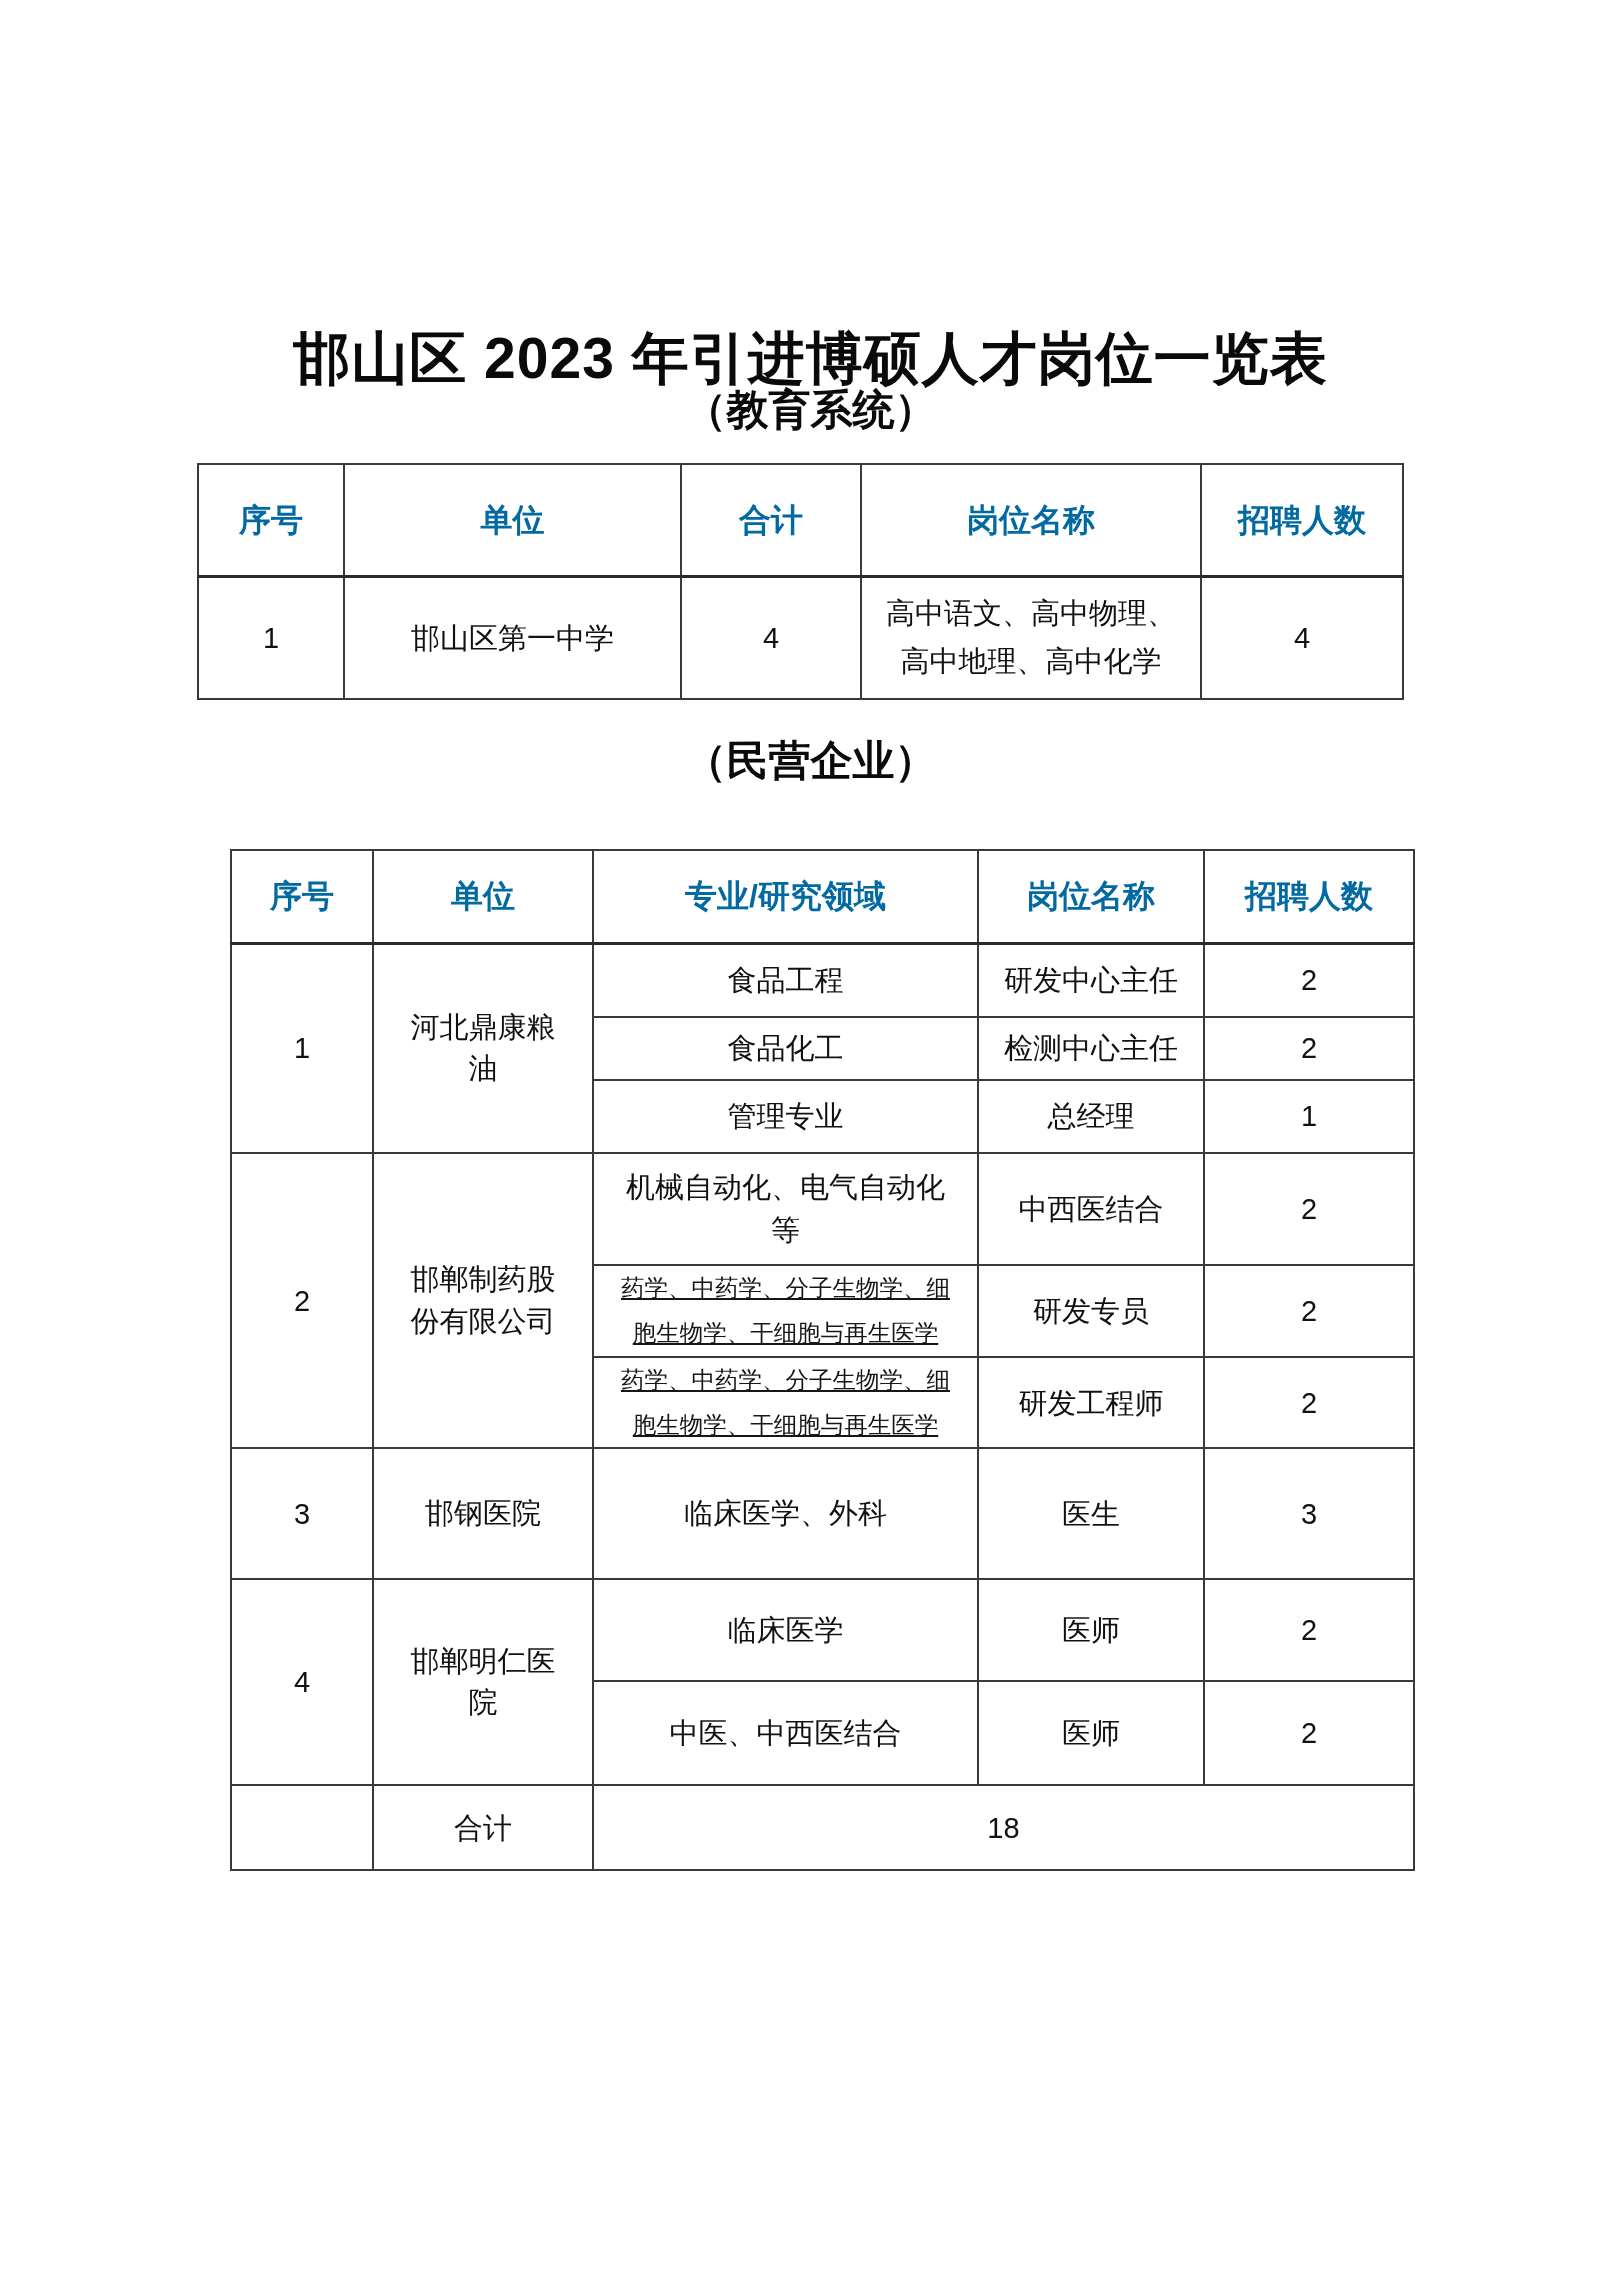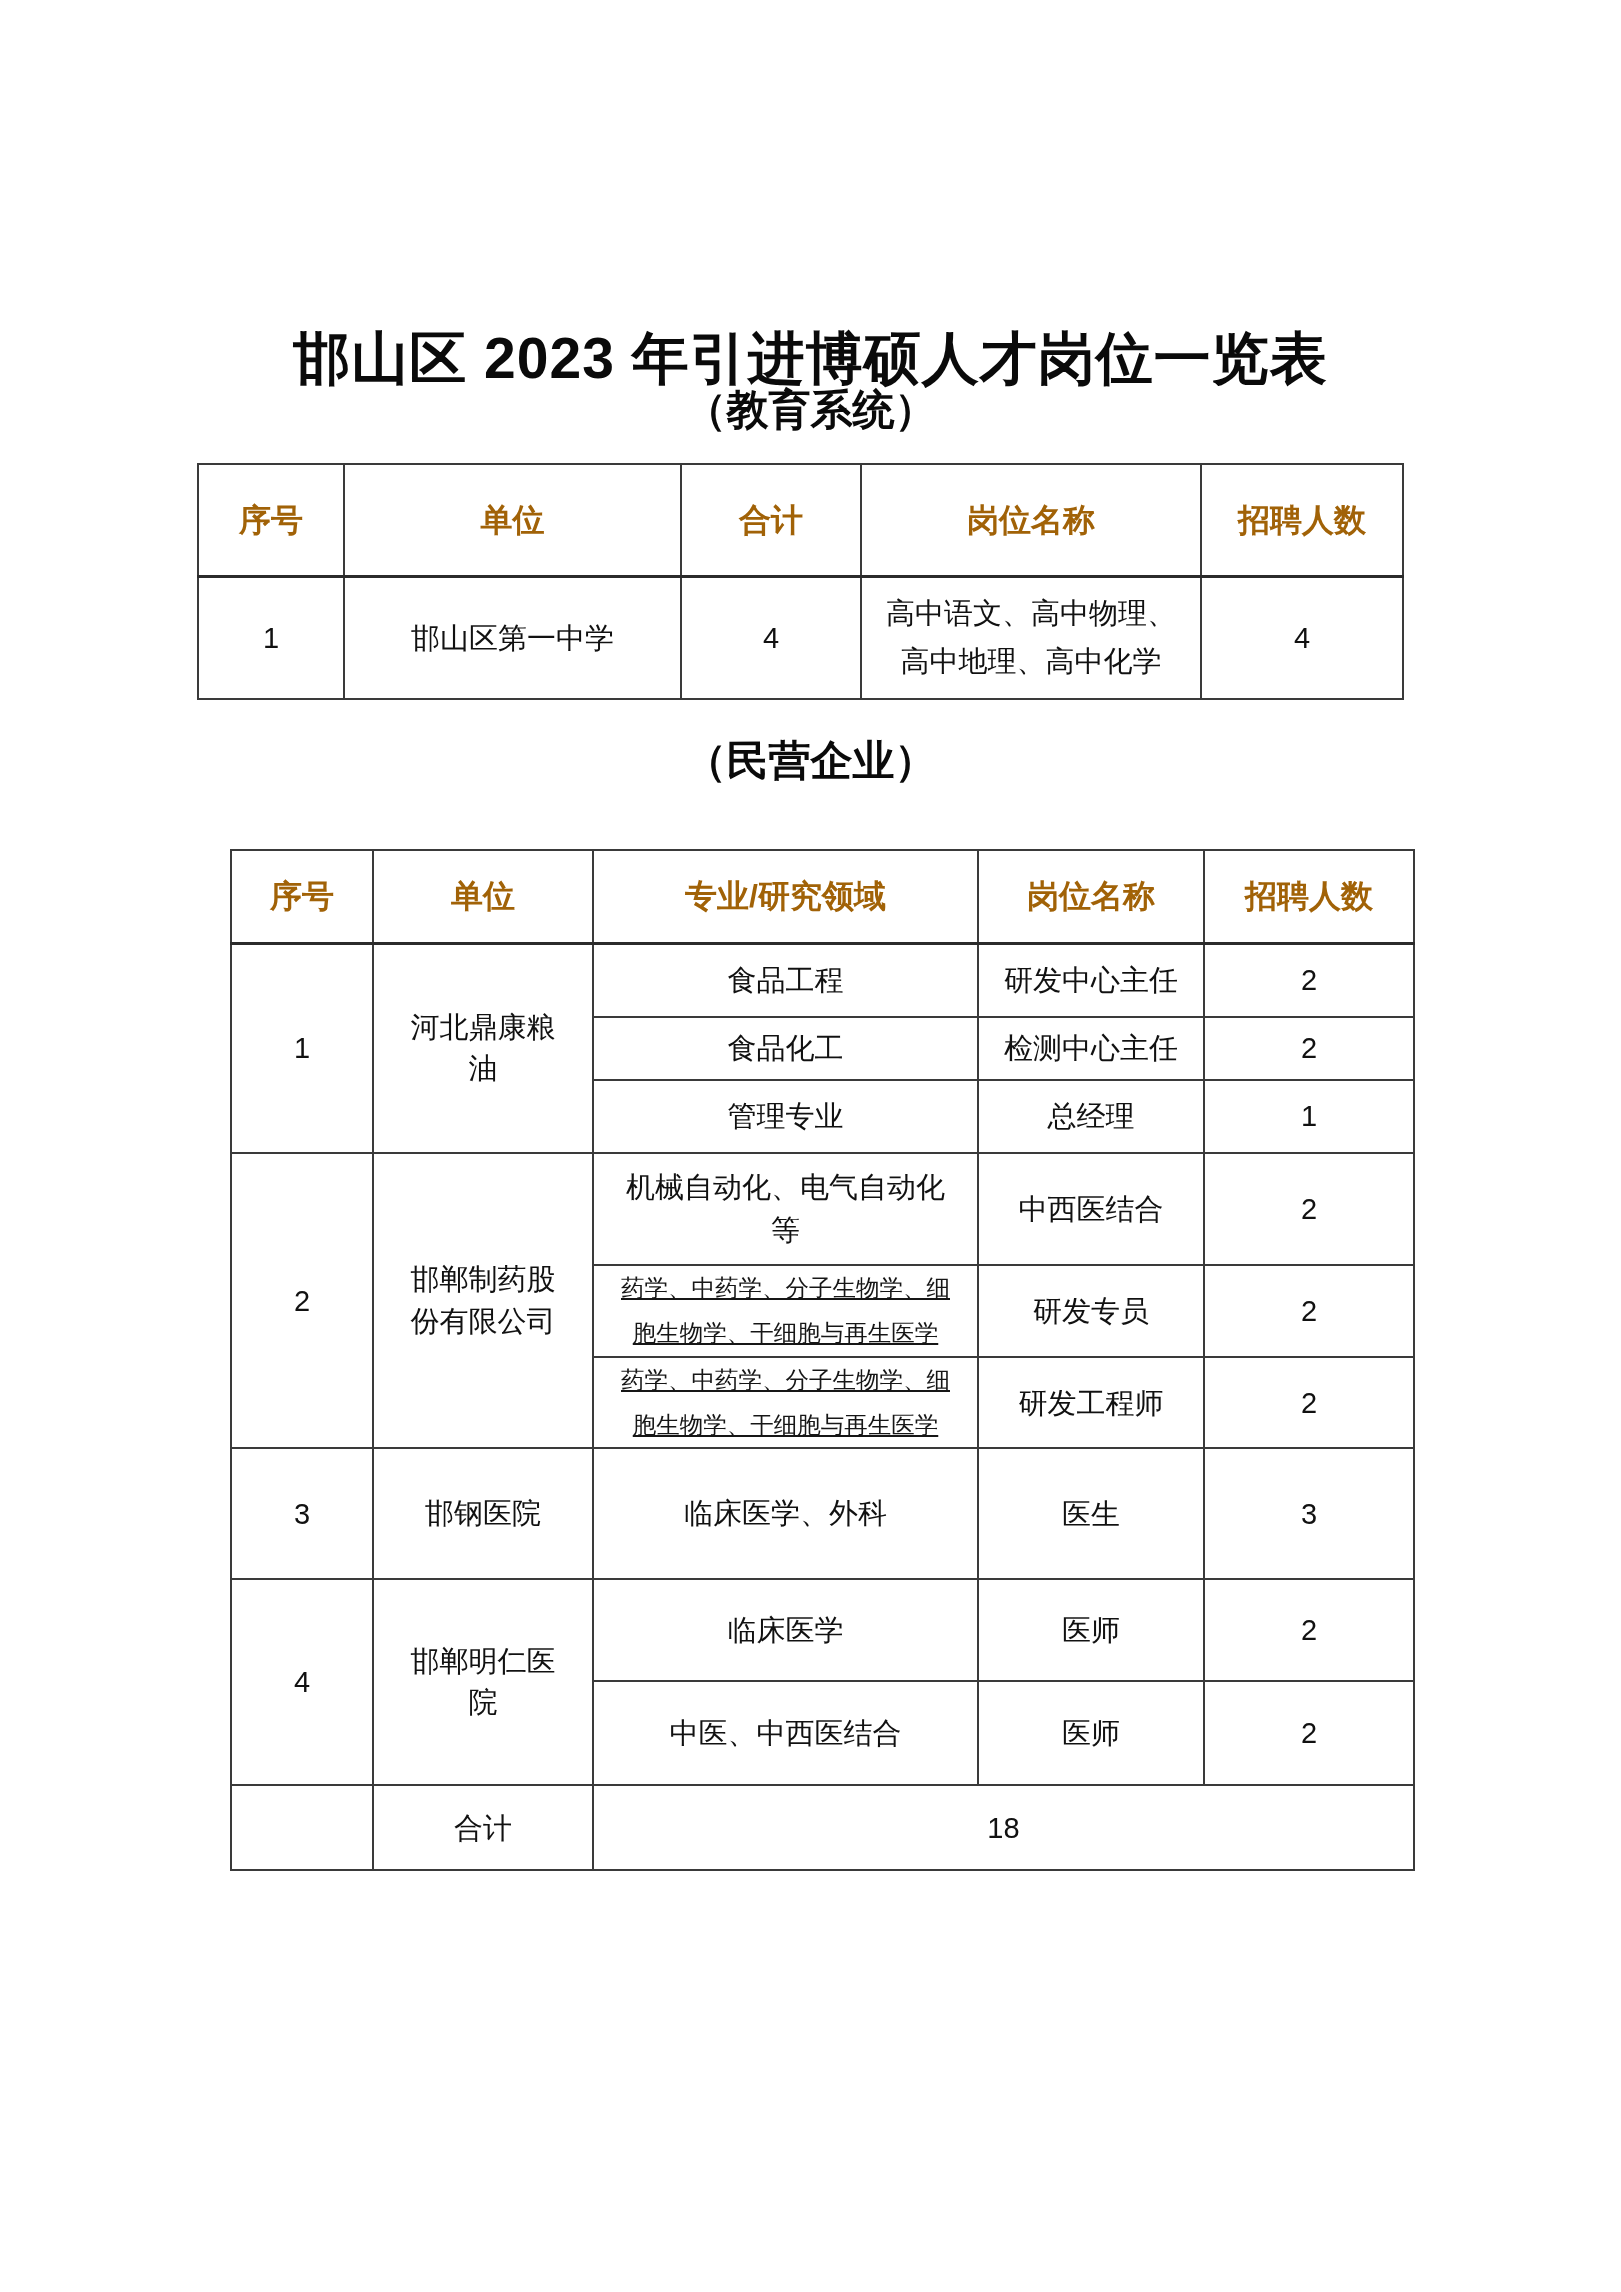--- a/index.html
+++ b/index.html
@@ -57,21 +57,21 @@
     font-weight: 400;
     font-size: 29px;
     line-height: 1.45;
     padding: 0;
     overflow: hidden;
     word-break: normal;
   }
   table.doc-table th {
     font-size: 32px;
     font-weight: 700;
-    color: #a16207;
+    color: #0369a1;
   }
   table.doc-table { border: 2.9px solid #2b2b2b; }
   table.doc-table thead th { border-bottom: 3.9px solid #2b2b2b; }
   tr.gsep td { border-top: 2.9px solid #2b2b2b; }
 
   
   #edu-table { left: 197px; top: 463px; width: 1206px; }
   #edu-table tr.hdr  { height: 112px; }
   #edu-table tr.data { height: 123px; }
   #edu-table td.pos-cell { padding: 0 19.6px; line-height: 1.65; border-radius: 17px; }

